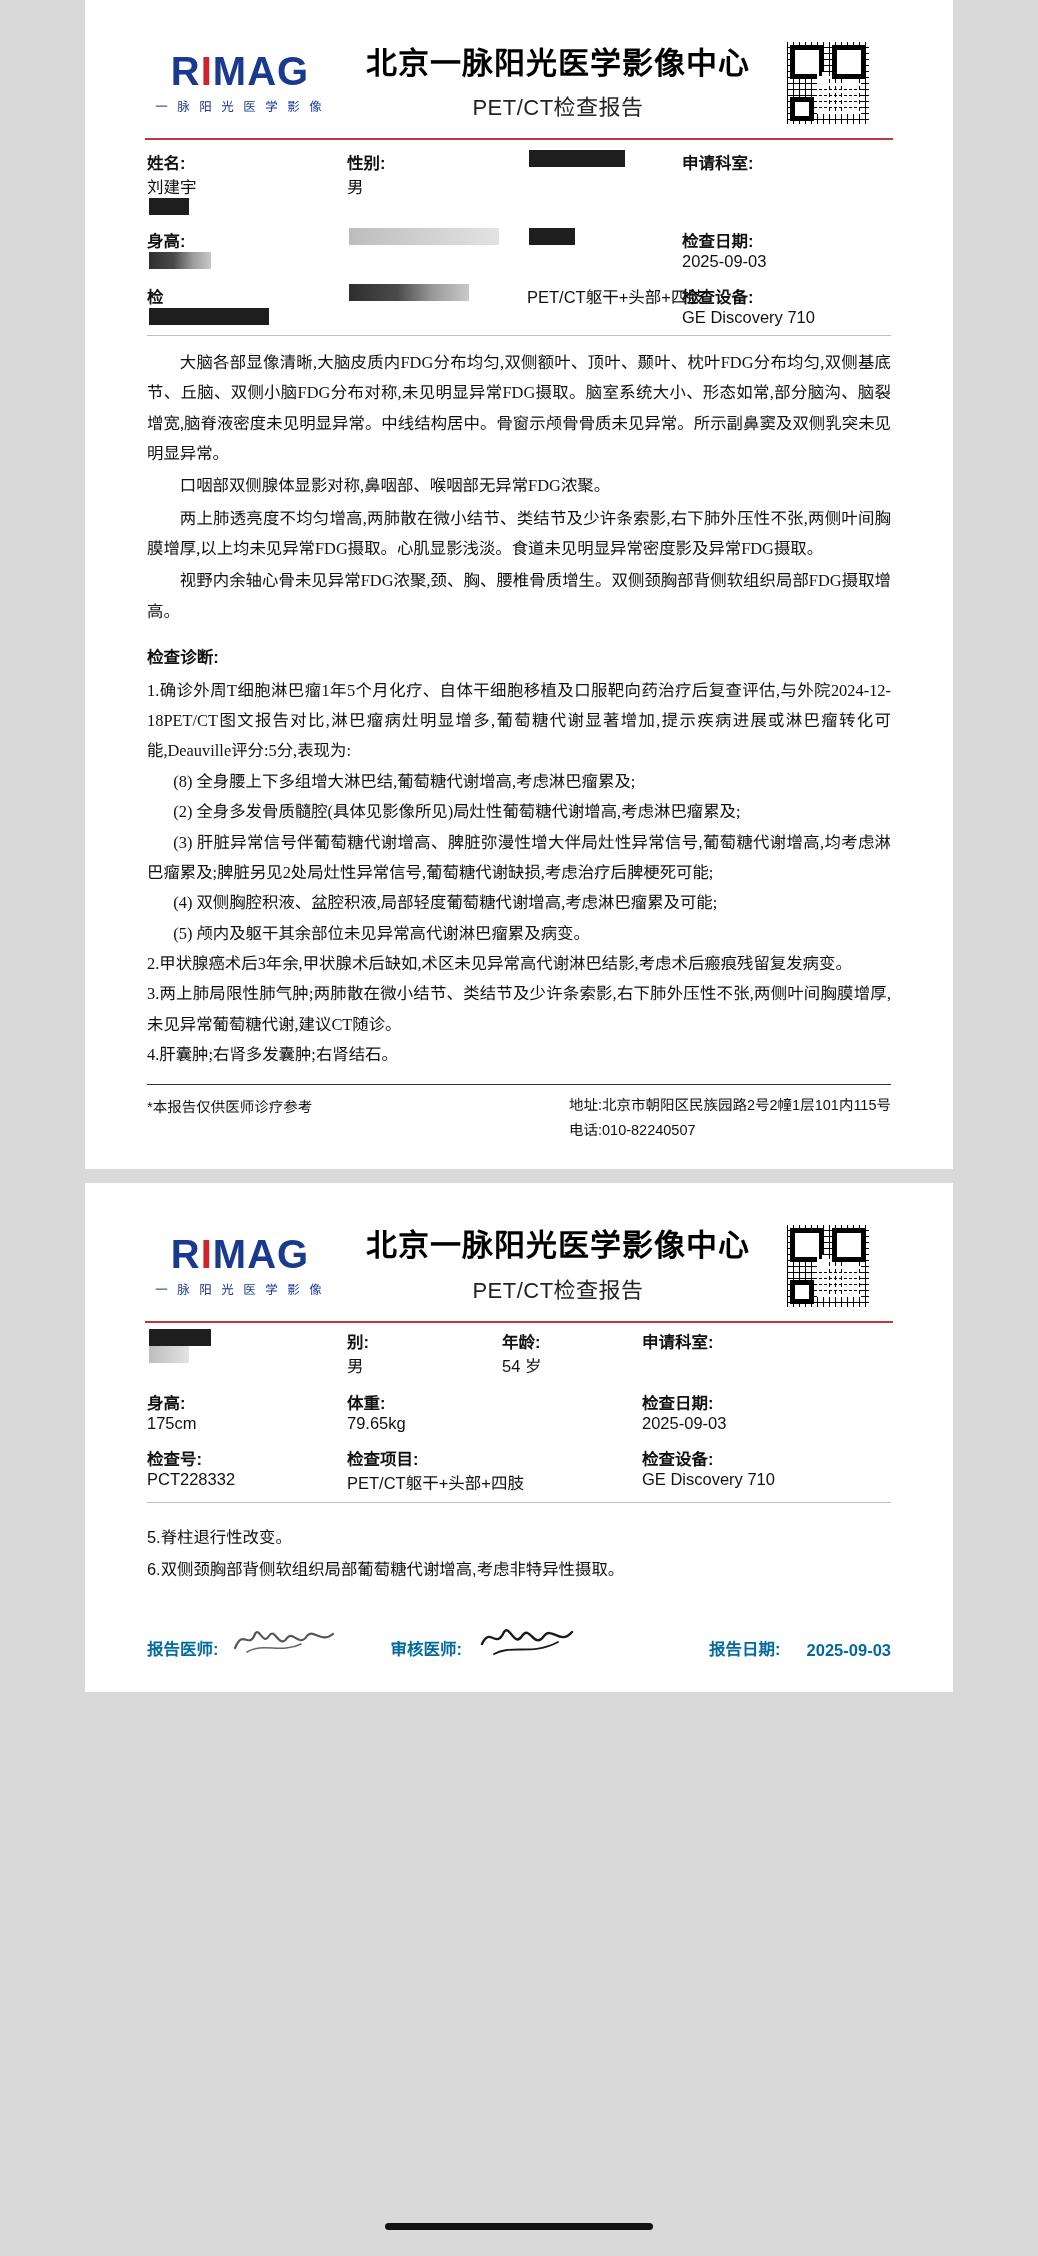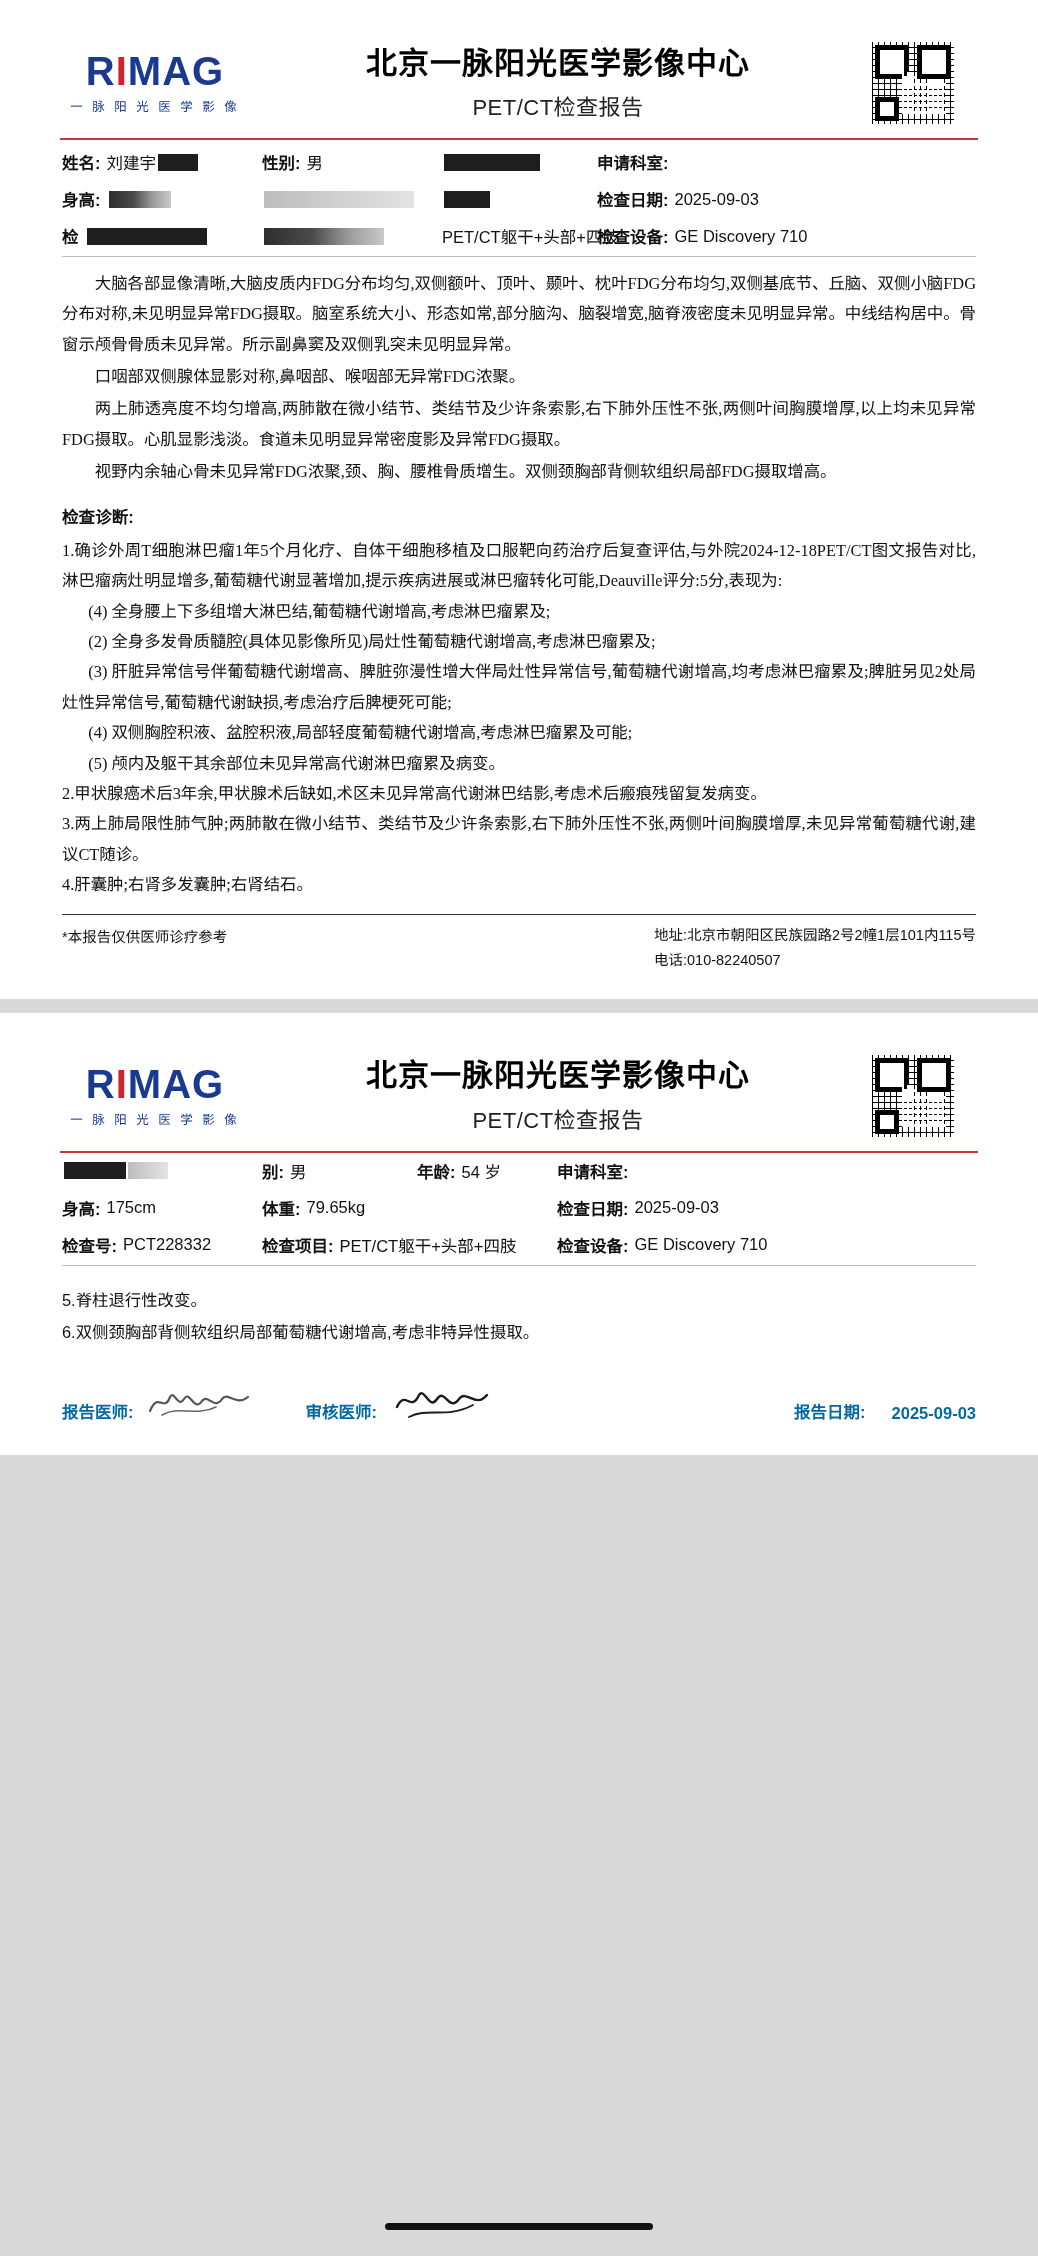--- a/index.html
+++ b/index.html
@@ -9,21 +9,21 @@
     font-family: "Liberation Sans", "DejaVu Sans", sans-serif;
   }
   body {
     width: 1038px;
     min-height: 2256px;
     display: flex;
     flex-direction: column;
     align-items: center;
   }
   .page {
-    width: 1038px;
+    width: 868px;
     background: #ffffff;
     padding: 28px 46px 22px 46px;
   }
   .page-1 { padding-bottom: 26px; }
   .page-gap { height: 14px; width: 100%; background: #d9d9d9; }
 
   
   .hdr {
     display: flex;
     align-items: center;
@@ -111,21 +111,21 @@
 
   
   .info {
     display: grid;
     grid-template-columns: 200px 180px 155px 1fr;
     padding: 10px 16px 6px 16px;
     font-size: 16.5px;
     color: #111;
     row-gap: 13px;
   }
-  .info-cell { display: flex; align-items: center; white-space: nowrap; }
+  .info-cell { display: flex; align-items: flex-start; white-space: nowrap; flex-direction: column; }
   .info-label { font-weight: bold; margin-right: 6px; }
   .info-value { font-weight: normal; }
   .redact {
     display: inline-block;
     height: 17px;
     vertical-align: middle;
     margin-left: 2px;
     background: linear-gradient(90deg,#2e2e2e 0%, #4a4a4a 40%, #9a9a9a 70%, #c9c9c9 100%);
   }
   .redact.w1 { width: 62px; }
@@ -304,21 +304,21 @@
     <p>口咽部双侧腺体显影对称,鼻咽部、喉咽部无异常FDG浓聚。</p>
     <p>两上肺透亮度不均匀增高,两肺散在微小结节、类结节及少许条索影,右下肺外压性不张,两侧叶间胸膜增厚,以上均未见异常FDG摄取。心肌显影浅淡。食道未见明显异常密度影及异常FDG摄取。</p>
     <p>视野内余轴心骨未见异常FDG浓聚,颈、胸、腰椎骨质增生。双侧颈胸部背侧软组织局部FDG摄取增高。</p>
 
     <div class="section-title">检查诊断:</div>
 
     <div class="numbered">
       <p>1.确诊外周T细胞淋巴瘤1年5个月化疗、自体干细胞移植及口服靶向药治疗后复查评估,与外院2024-12-18PET/CT图文报告对比,淋巴瘤病灶明显增多,葡萄糖代谢显著增加,提示疾病进展或淋巴瘤转化可能,Deauville评分:5分,表现为:</p>
     </div>
     <div class="sub-list">
-      <p>(4) 全身腰上下多组增大淋巴结,葡萄糖代谢增高,考虑淋巴瘤累及;</p>
+      <p>(8) 全身腰上下多组增大淋巴结,葡萄糖代谢增高,考虑淋巴瘤累及;</p>
       <p>(2) 全身多发骨质髓腔(具体见影像所见)局灶性葡萄糖代谢增高,考虑淋巴瘤累及;</p>
       <p>(3) 肝脏异常信号伴葡萄糖代谢增高、脾脏弥漫性增大伴局灶性异常信号,葡萄糖代谢增高,均考虑淋巴瘤累及;脾脏另见2处局灶性异常信号,葡萄糖代谢缺损,考虑治疗后脾梗死可能;</p>
       <p>(4) 双侧胸腔积液、盆腔积液,局部轻度葡萄糖代谢增高,考虑淋巴瘤累及可能;</p>
       <p>(5) 颅内及躯干其余部位未见异常高代谢淋巴瘤累及病变。</p>
     </div>
     <div class="numbered">
       <p>2.甲状腺癌术后3年余,甲状腺术后缺如,术区未见异常高代谢淋巴结影,考虑术后瘢痕残留复发病变。</p>
       <p>3.两上肺局限性肺气肿;两肺散在微小结节、类结节及少许条索影,右下肺外压性不张,两侧叶间胸膜增厚,未见异常葡萄糖代谢,建议CT随诊。</p>
       <p>4.肝囊肿;右肾多发囊肿;右肾结石。</p>
     </div>

